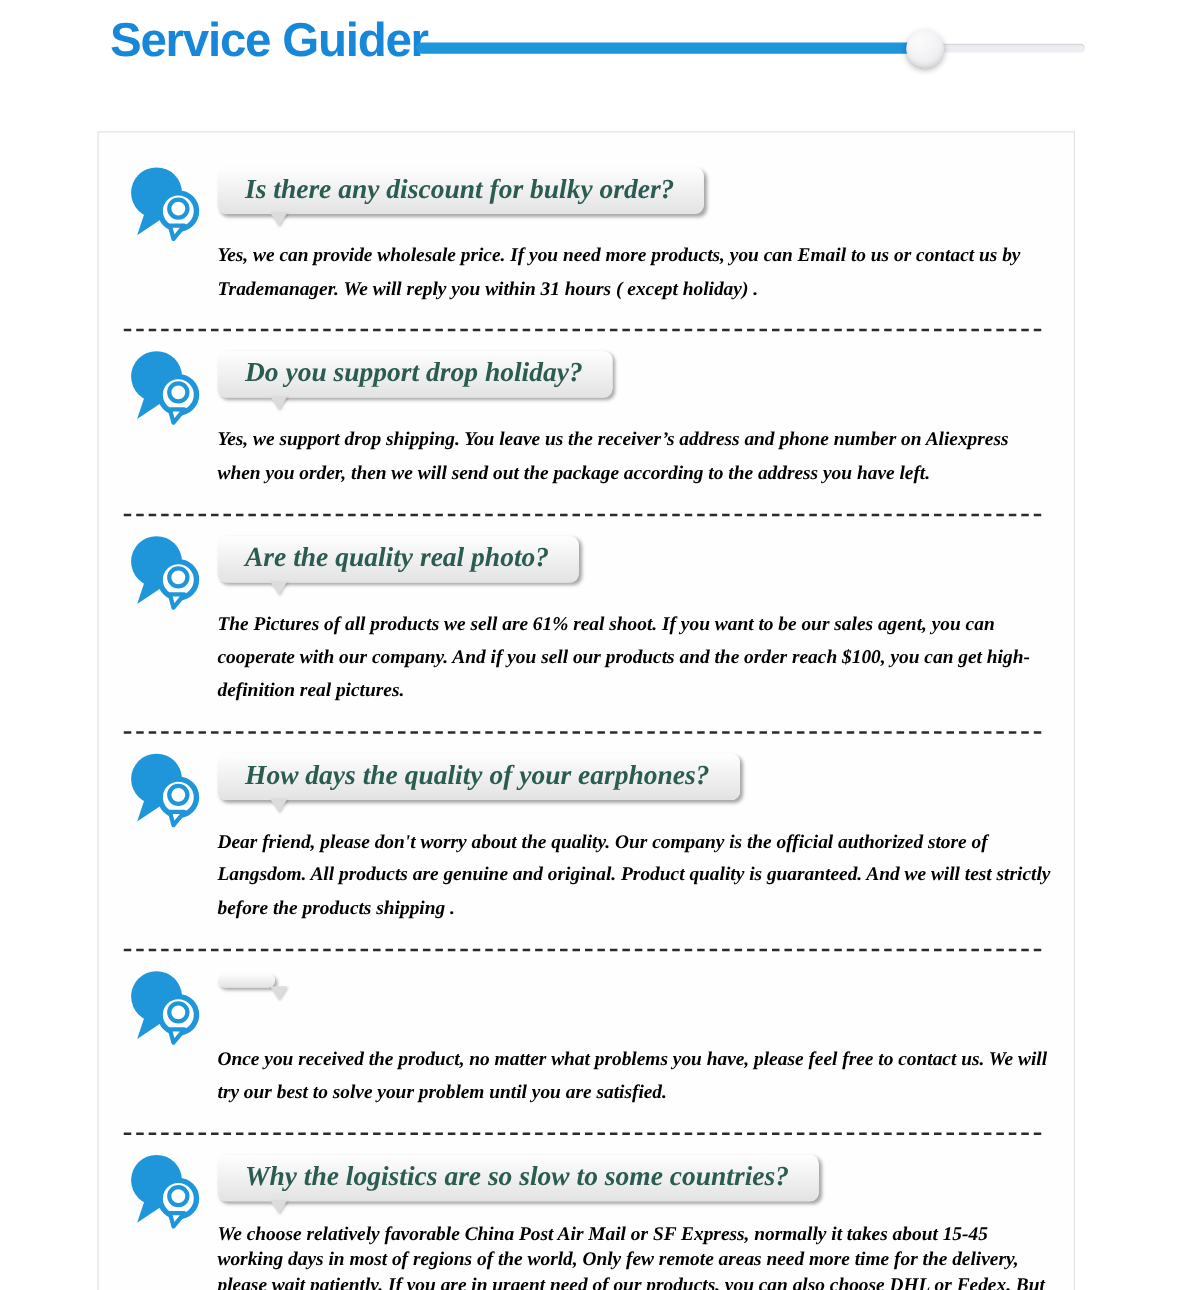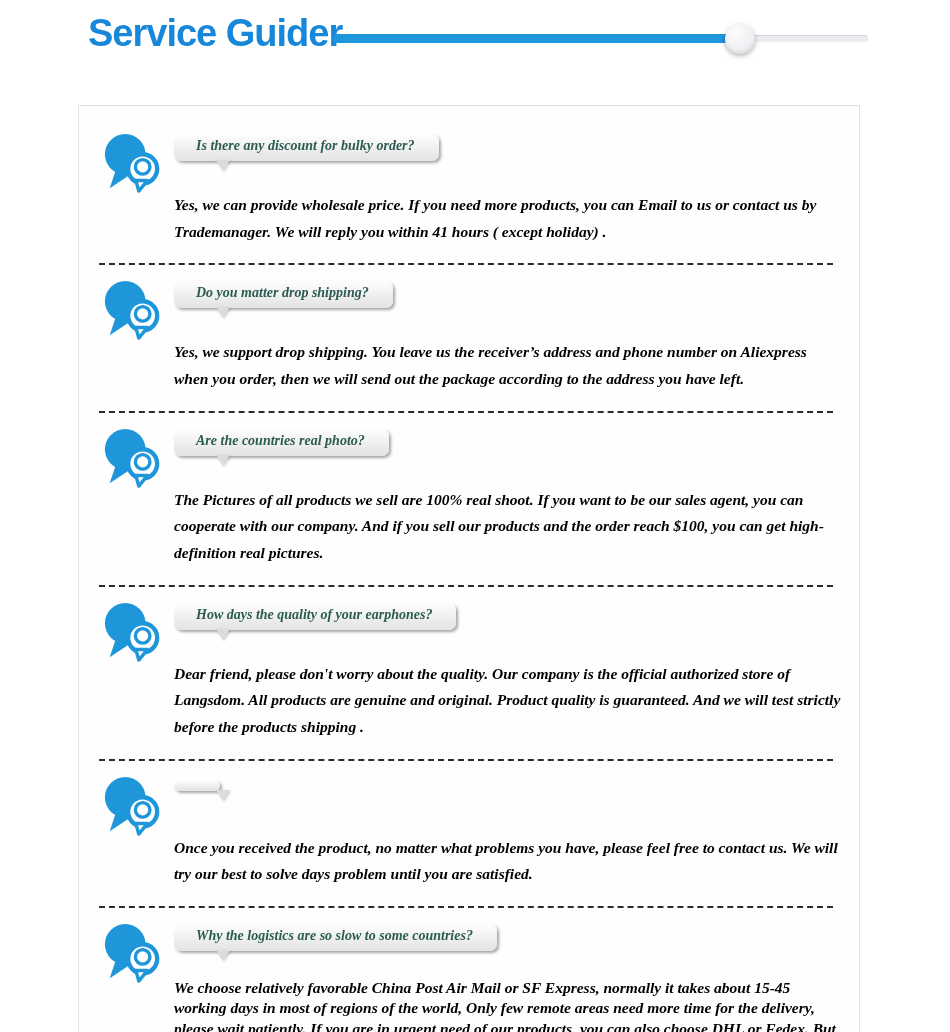--- a/index.html
+++ b/index.html
@@ -51,21 +51,21 @@
   .bubble-icon { position: absolute; left: 21px; top: 10px; width: 64px; height: 62px; }
   .bubble-icon svg { width: 100%; height: 100%; display: block; }
 
   .q-row { margin: 6px 0 2px 0; min-height: 44px; }
   .q-pill {
     display: inline-block; position: relative;
     padding: 4px 24px 7px 22px;
     background: linear-gradient(#fefefe, #ececec 65%, #e3e3e3);
     border-radius: 7px;
     box-shadow: 2px 2px 3px rgba(0,0,0,0.35);
-    font-size: 14px; font-weight: bold; font-style: italic;
+    font-size: 22px; font-weight: bold; font-style: italic;
     color: #2b5c51;
     white-space: nowrap;
   }
   .q-tail {
     position: absolute; left: 42px; bottom: -10px;
     width: 0; height: 0;
     border-left: 7px solid transparent;
     border-right: 7px solid transparent;
     border-top: 11px solid #dcdcdc;
     filter: drop-shadow(1px 1px 1px rgba(0,0,0,0.2));
@@ -115,53 +115,53 @@
       <svg>
           <use href="#sym-chat-bubbles"></use>
         </svg>
     </span>
     <div class="q-row">
       <span class="q-pill">
         <span>Is there any discount for bulky order?</span>
         <span class="q-tail"></span>
       </span>
     </div>
-    <p class="answer">Yes, we can provide wholesale price. If you need more products, you can Email to us or contact us by Trademanager. We will reply you within 41 hours ( except holiday) .</p>
-  </section>
-  <hr class="sep">
-
-  <section class="faq">
-    <span class="bubble-icon">
-      <svg>
-          <use href="#sym-chat-bubbles"></use>
-        </svg>
-    </span>
-    <div class="q-row">
-      <span class="q-pill">
-        <span>Do you matter drop shipping?</span>
+    <p class="answer">Yes, we can provide wholesale price. If you need more products, you can Email to us or contact us by Trademanager. We will reply you within 31 hours ( except holiday) .</p>
+  </section>
+  <hr class="sep">
+
+  <section class="faq">
+    <span class="bubble-icon">
+      <svg>
+          <use href="#sym-chat-bubbles"></use>
+        </svg>
+    </span>
+    <div class="q-row">
+      <span class="q-pill">
+        <span>Do you support drop holiday?</span>
         <span class="q-tail"></span>
       </span>
     </div>
     <p class="answer">Yes, we support drop shipping. You leave us the receiver’s address and phone number on Aliexpress when you order, then we will send out the package according to the address you have left.</p>
   </section>
   <hr class="sep">
 
   <section class="faq">
     <span class="bubble-icon">
       <svg>
           <use href="#sym-chat-bubbles"></use>
         </svg>
     </span>
     <div class="q-row">
       <span class="q-pill">
-        <span>Are the countries real photo?</span>
-        <span class="q-tail"></span>
-      </span>
-    </div>
-    <p class="answer">The Pictures of all products we sell are 100% real shoot. If you want to be our sales agent, you can cooperate with our company. And if you sell our products and the order reach $100, you can get high-definition real pictures.</p>
+        <span>Are the quality real photo?</span>
+        <span class="q-tail"></span>
+      </span>
+    </div>
+    <p class="answer">The Pictures of all products we sell are 61% real shoot. If you want to be our sales agent, you can cooperate with our company. And if you sell our products and the order reach $100, you can get high-definition real pictures.</p>
   </section>
   <hr class="sep">
 
   <section class="faq">
     <span class="bubble-icon">
       <svg>
           <use href="#sym-chat-bubbles"></use>
         </svg>
     </span>
     <div class="q-row">
@@ -178,21 +178,21 @@
     <span class="bubble-icon">
       <svg>
           <use href="#sym-chat-bubbles"></use>
         </svg>
     </span>
     <div class="q-row">
       <span class="q-pill">
         <span class="q-tail"></span>
       </span>
     </div>
-    <p class="answer">Once you received the product, no matter what problems you have, please feel free to contact us. We will try our best to solve days problem until you are satisfied.</p>
+    <p class="answer">Once you received the product, no matter what problems you have, please feel free to contact us. We will try our best to solve your problem until you are satisfied.</p>
   </section>
   <hr class="sep">
 
   <section class="faq">
     <span class="bubble-icon">
       <svg>
           <use href="#sym-chat-bubbles"></use>
         </svg>
     </span>
     <div class="q-row">

